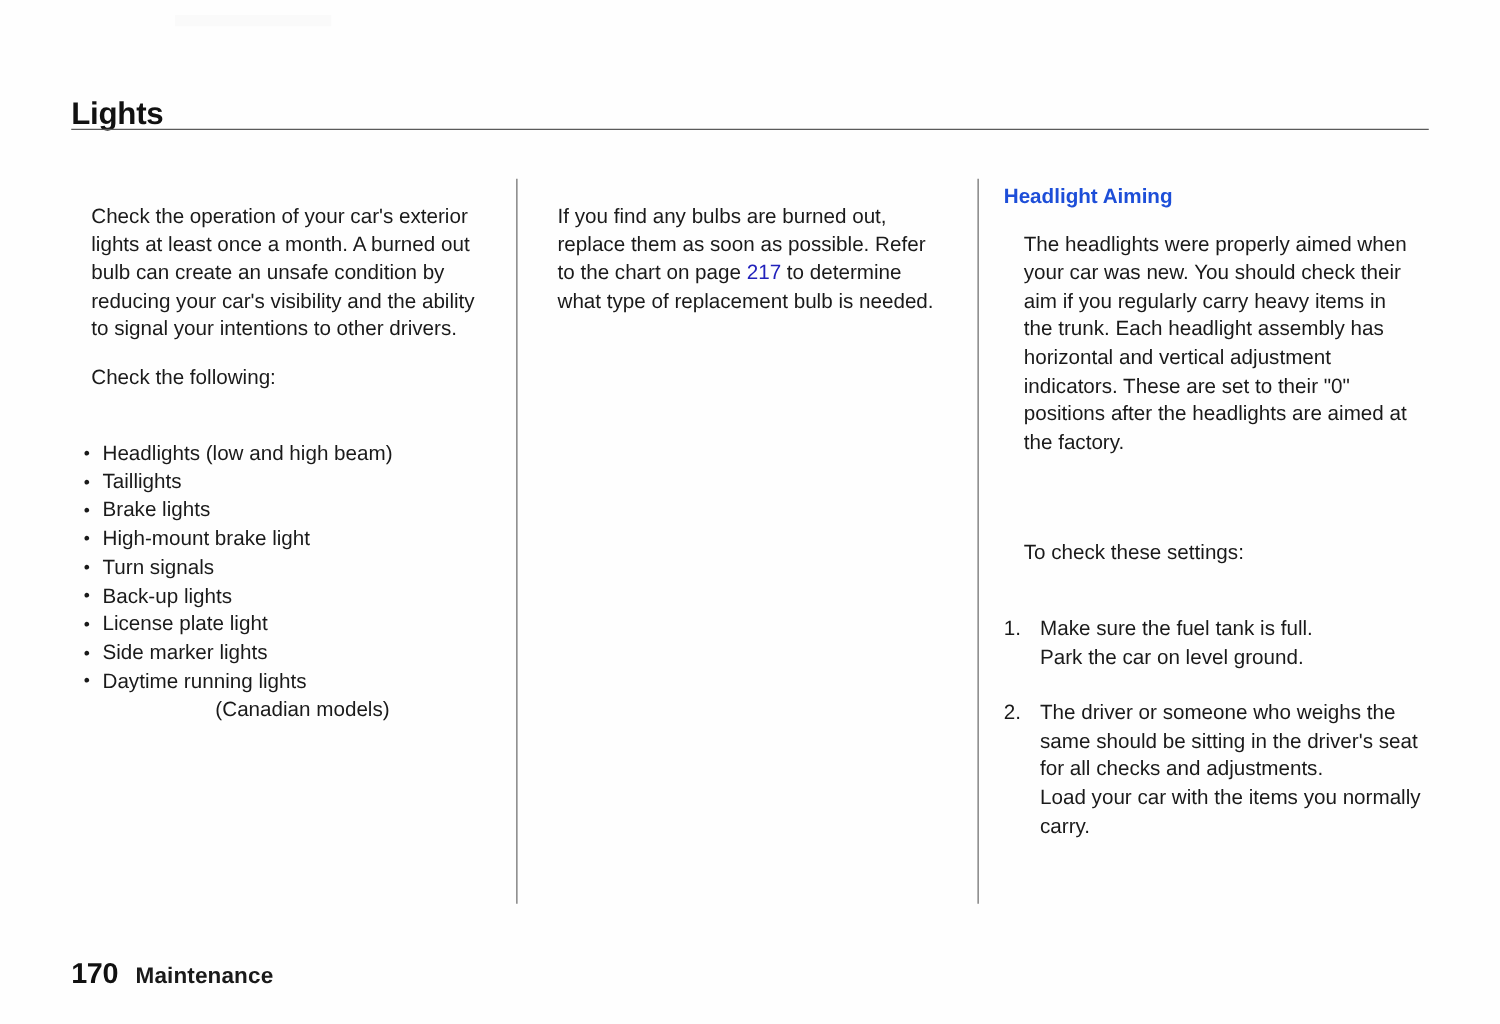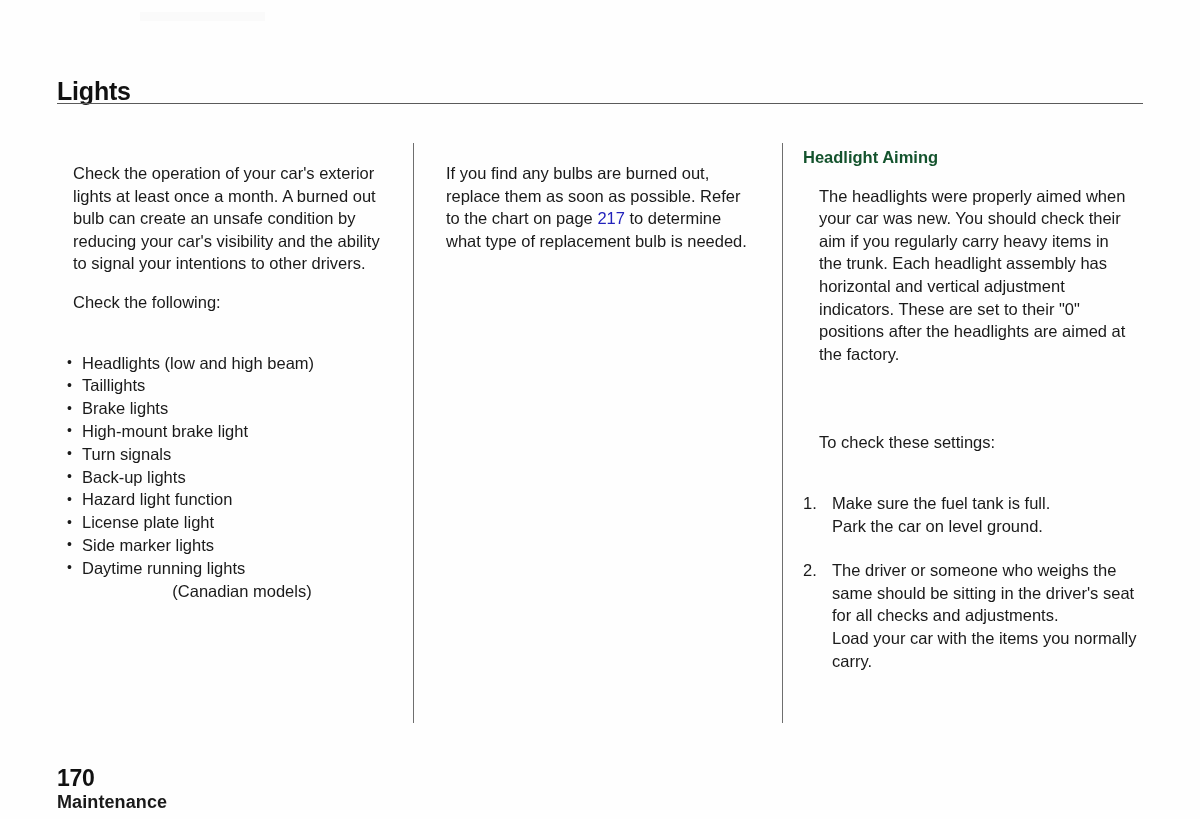--- a/index.html
+++ b/index.html
@@ -85,21 +85,21 @@
 
   .xref {
     color: #2222bb;
   }
 
   h2.subhead {
     margin: 0;
     font-size: 16.5px;
     line-height: 22.6px;
     font-weight: bold;
-    color: #14532d;
+    color: #1d4ed8;
   }
 
   
   ul.bullets {
     list-style: none;
     margin: 0;
     padding: 0;
   }
   ul.bullets > li {
     position: relative;
@@ -145,21 +145,21 @@
   }
   ol.steps > li .line { display: block; }
 
   
   .footer {
     position: absolute;
     left: 57px;
     top: 765px;
     display: flex;
     align-items: baseline;
-    flex-direction: column;
+    gap: 14px;
   }
   .footer .pagenum {
     font-size: 23px;
     font-weight: bold;
     color: #111111;
     letter-spacing: -0.3px;
   }
   .footer .section {
     font-size: 18px;
     font-weight: bold;
@@ -184,21 +184,20 @@
     <p class="body-text">Check the operation of your car's exterior lights at least once a month. A burned out bulb can create an unsafe condition by reducing your car's visibility and the ability to signal your intentions to other drivers.</p>
     <p class="body-text">Check the following:</p>
     <div class="gap-sm"></div>
     <ul class="bullets">
       <li><span>Headlights (low and high beam)</span></li>
       <li><span>Taillights</span></li>
       <li><span>Brake lights</span></li>
       <li><span>High-mount brake light</span></li>
       <li><span>Turn signals</span></li>
       <li><span>Back-up lights</span></li>
-      <li><span>Hazard light function</span></li>
       <li><span>License plate light</span></li>
       <li><span>Side marker lights</span></li>
       <li>
         <span>Daytime running lights</span>
         <span class="cont">(Canadian models)</span>
       </li>
     </ul>
   </div>
 
   <div class="column col2">

